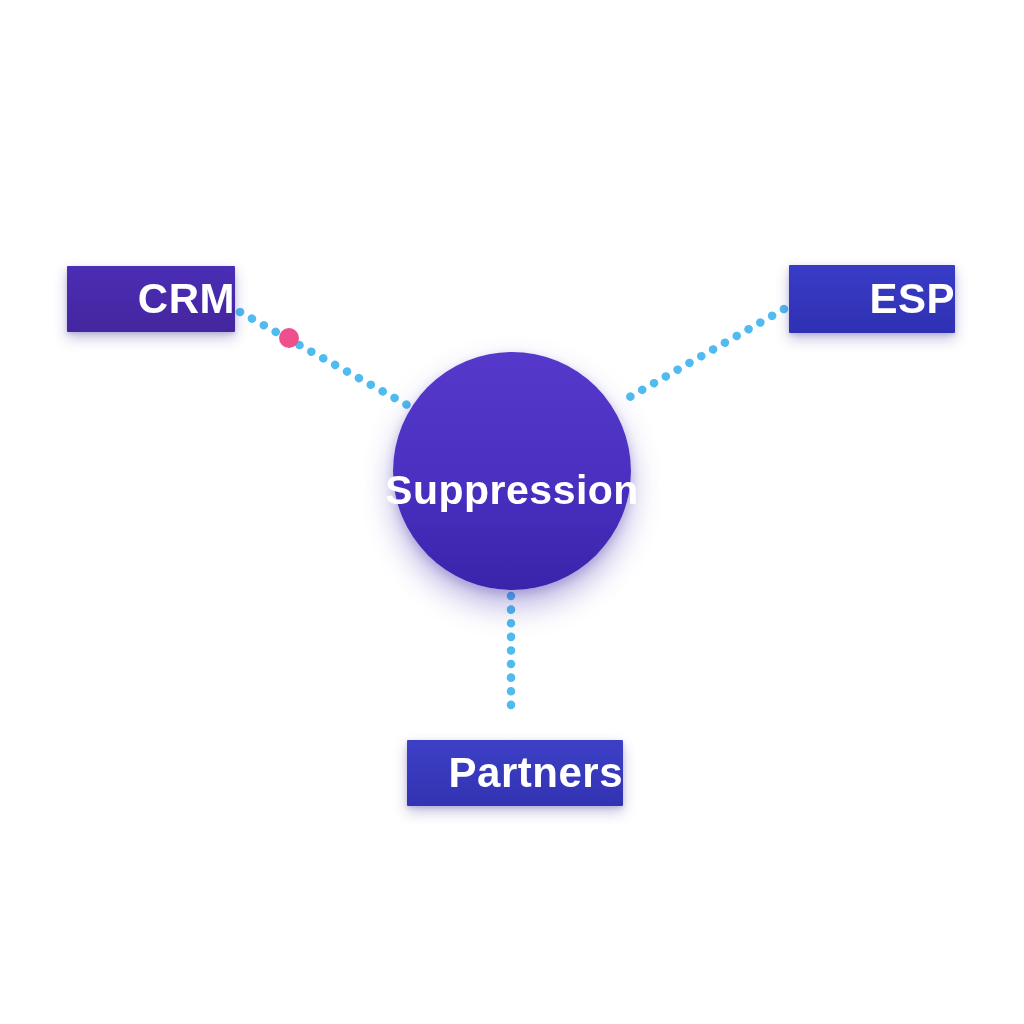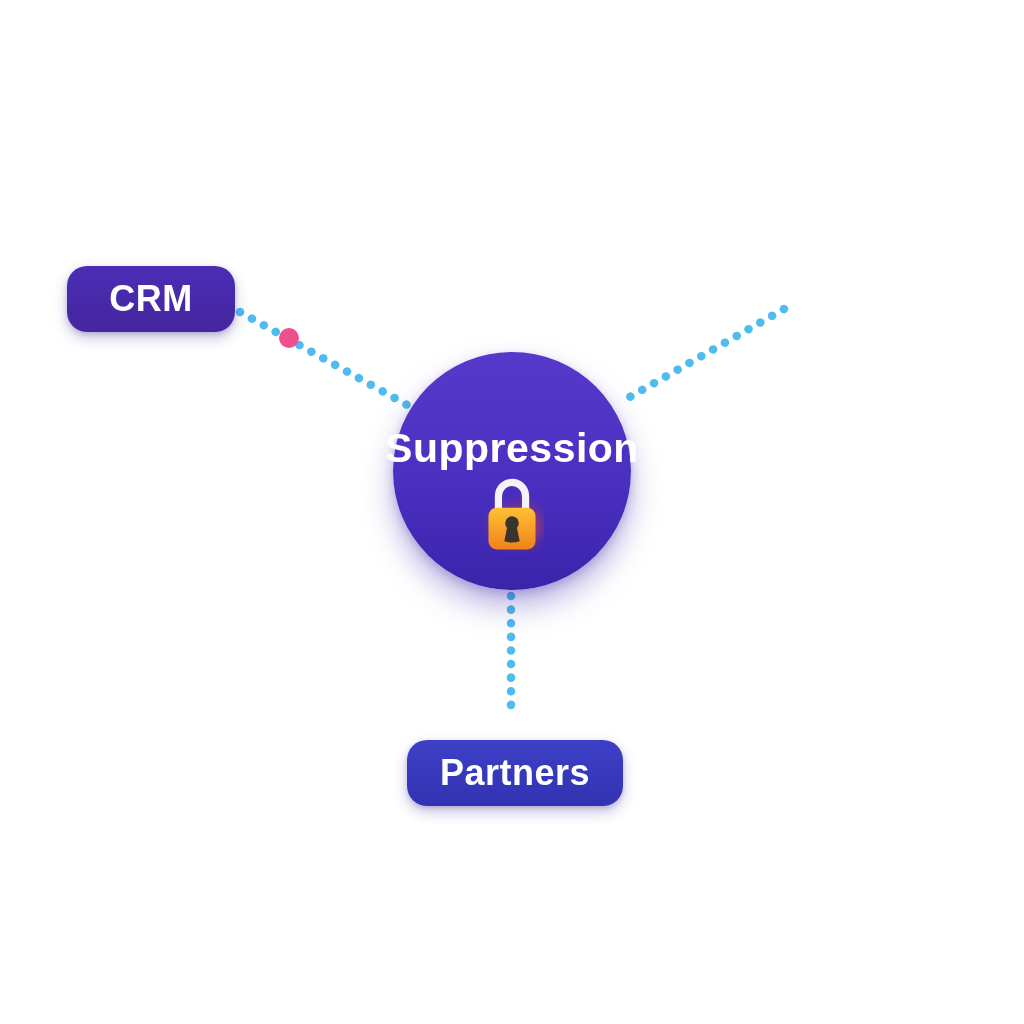--- a/index.html
+++ b/index.html
@@ -13,25 +13,25 @@
   }
   .edges-layer {
     position: absolute;
     left: 0; top: 0;
     width: 1024px; height: 1024px;
   }
   .node-box {
     position: absolute;
     display: flex;
     align-items: center;
-    justify-content: center;
-    border-radius: 20px;
+    justify-content: flex-end;
+    border-radius: 1px;
     color: #ffffff;
     font-weight: 800;
-    font-size: 36px;
+    font-size: 42px;
     letter-spacing: 0.5px;
     box-shadow: 0 6px 14px rgba(52, 40, 140, 0.28), 0 2px 4px rgba(52, 40, 140, 0.18);
   }
   .node-crm {
     left: 67px; top: 266px;
     width: 168px; height: 66px;
     background: linear-gradient(180deg, #4b2db5 0%, #44269f 100%);
   }
   .node-esp {
     left: 789px; top: 265px;
@@ -44,21 +44,21 @@
     background: linear-gradient(180deg, #3d40c6 0%, #3233b2 100%);
     margin-top: 24px;
   }
   .hub-circle {
     position: absolute;
     left: 393px; top: 352px;
     width: 238px; height: 238px;
     border-radius: 50%;
     background: linear-gradient(180deg, #5639ca 0%, #4a2fc0 55%, #3a24aa 100%);
     display: flex;
-    flex-direction: column;
+    flex-direction: row;
     align-items: center;
     justify-content: center;
     padding-top: 0;
     box-sizing: border-box;
     box-shadow: 0 16px 30px rgba(58, 36, 170, 0.35), 0 4px 10px rgba(58, 36, 170, 0.22);
   }
   .hub-label {
     color: #ffffff;
     font-weight: 800;
     font-size: 41px;
@@ -81,20 +81,23 @@
     <line x1="240" y1="312" x2="409" y2="406" fill="none" stroke-width="8.5" stroke-linecap="round" stroke-dasharray="0.1 13.5" stroke="#4fbbee"></line>
     <line x1="784" y1="309" x2="621" y2="402" fill="none" stroke-width="8.5" stroke-linecap="round" stroke-dasharray="0.1 13.5" stroke="#4fbbee"></line>
     <line x1="511" y1="596" x2="511" y2="713" fill="none" stroke-width="8.5" stroke-linecap="round" stroke-dasharray="0.1 13.5" stroke="#4fbbee"></line>
     <circle cx="289" cy="338" r="10" fill="#ee4f8d"></circle>
   </svg>
 
   <div class="node-box node-crm">
     <span>CRM</span>
   </div>
 
+  <div class="node-box node-esp">
+    <span>ESP</span>
+  </div>
 
   <div class="node-box node-partners">
     <span>Partners</span>
   </div>
 
   <div class="hub-circle">
     <div class="hub-label">Suppression</div>
     <svg class="hub-lock" viewBox="-35 -4 70 84" xmlns="http://www.w3.org/2000/svg">
       <defs>
         <linearGradient id="lockBodyGrad" x1="0" y1="0" x2="0" y2="1">

